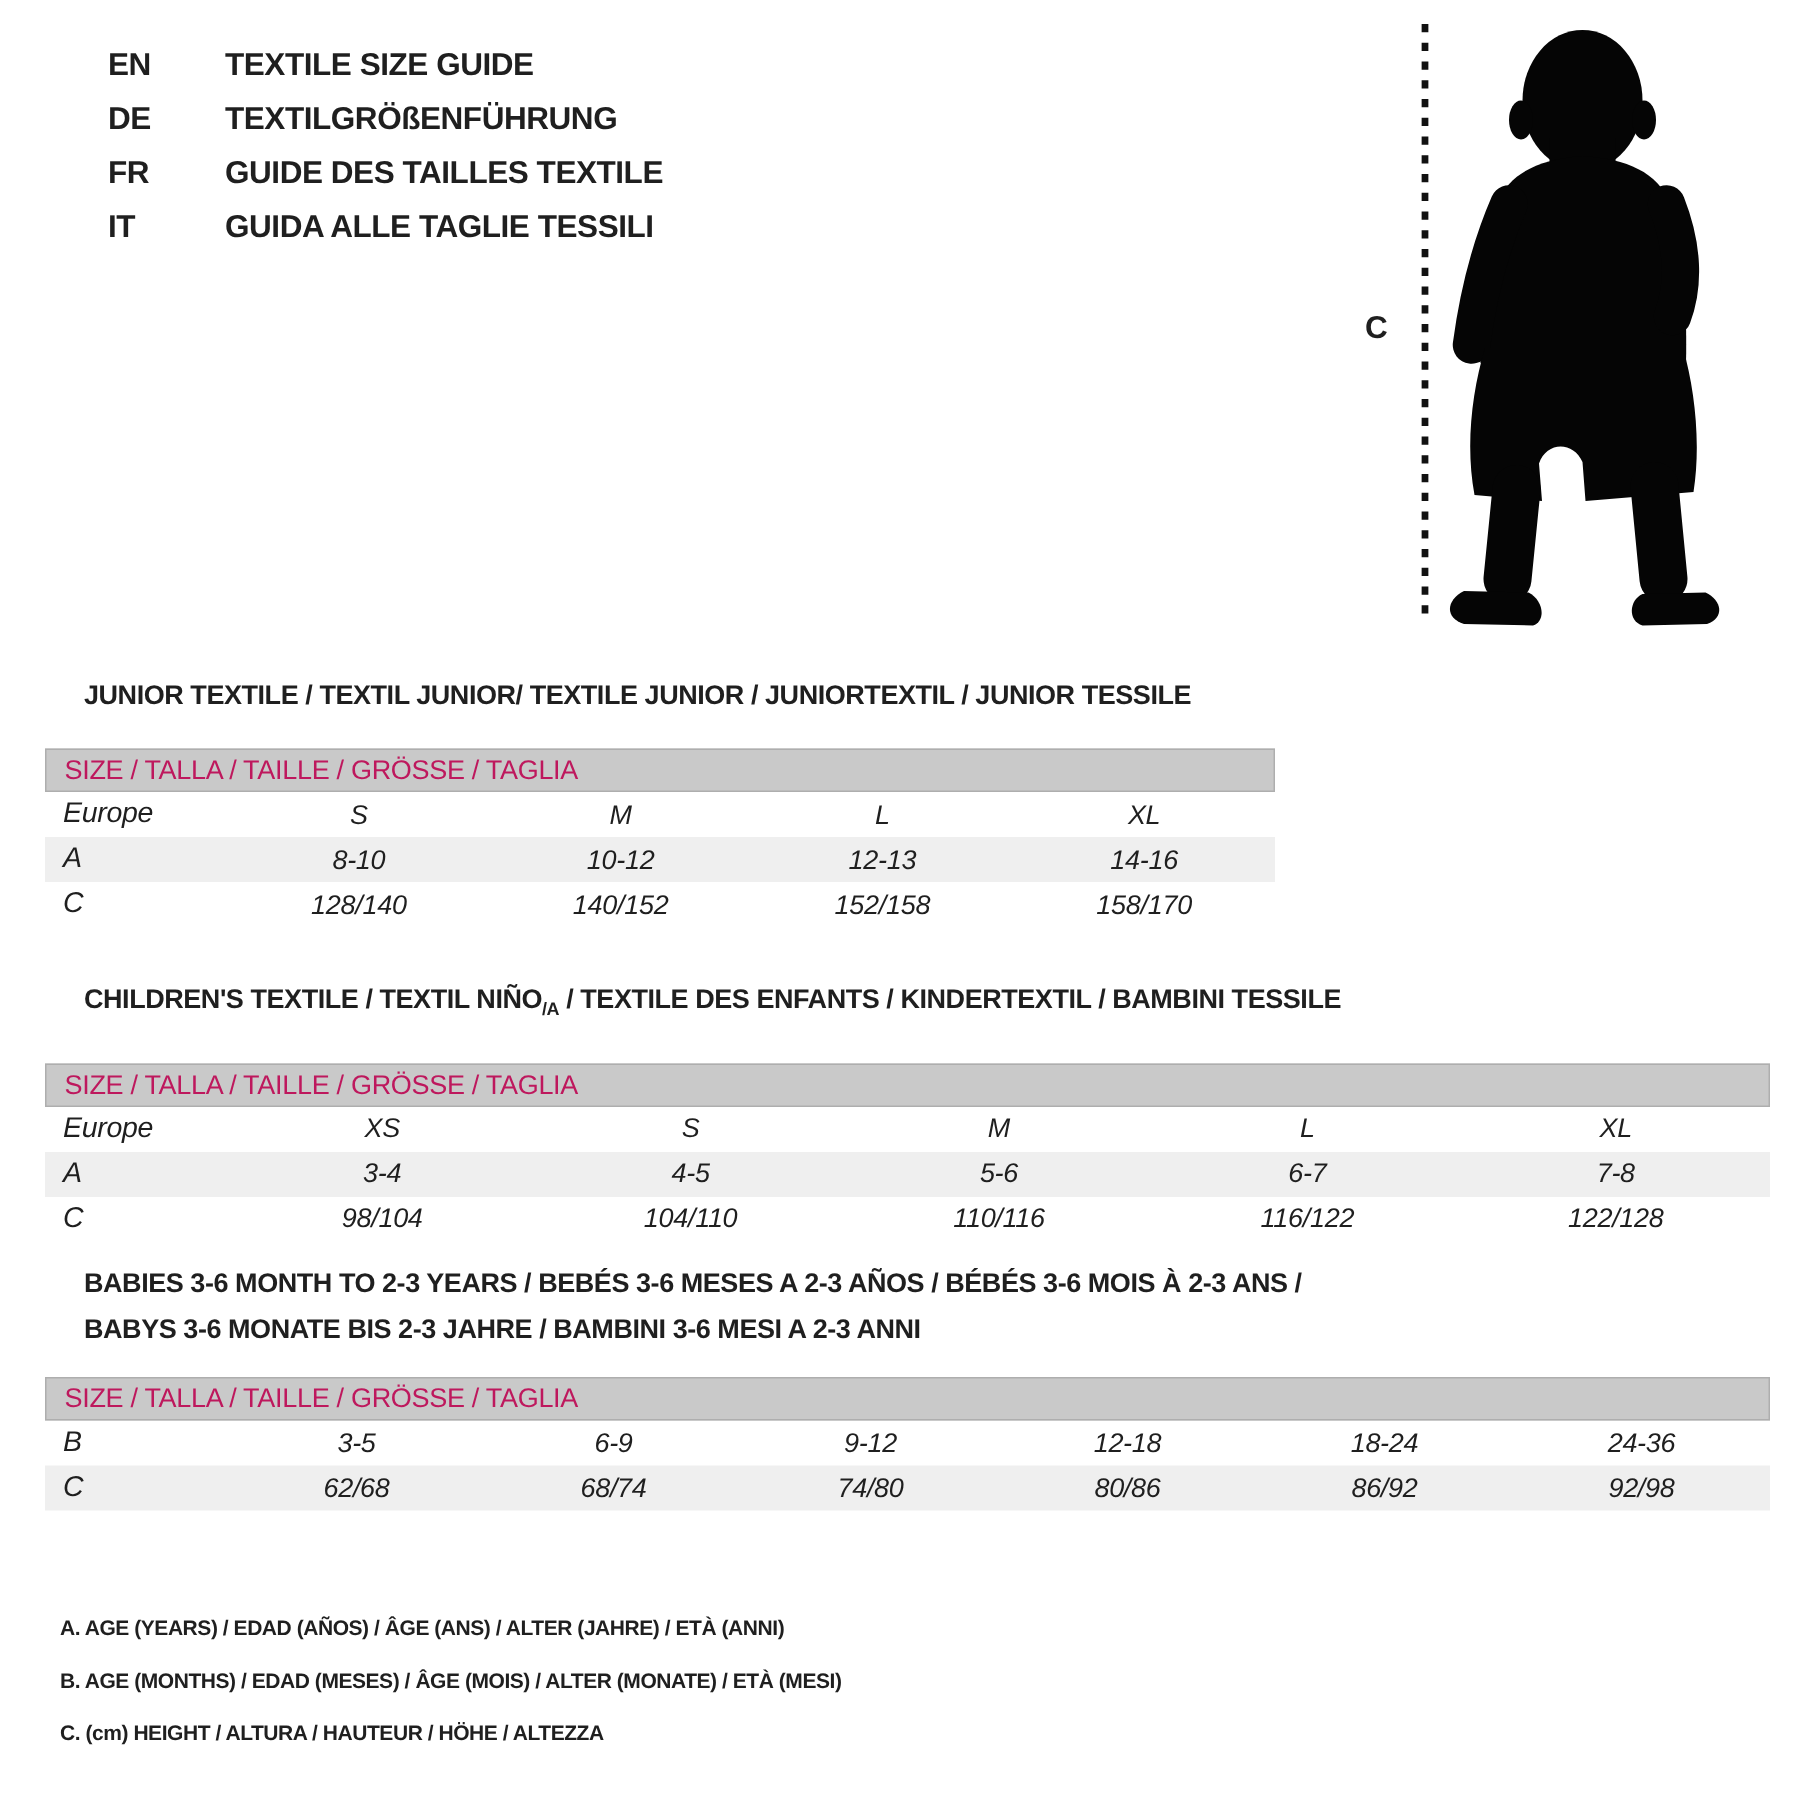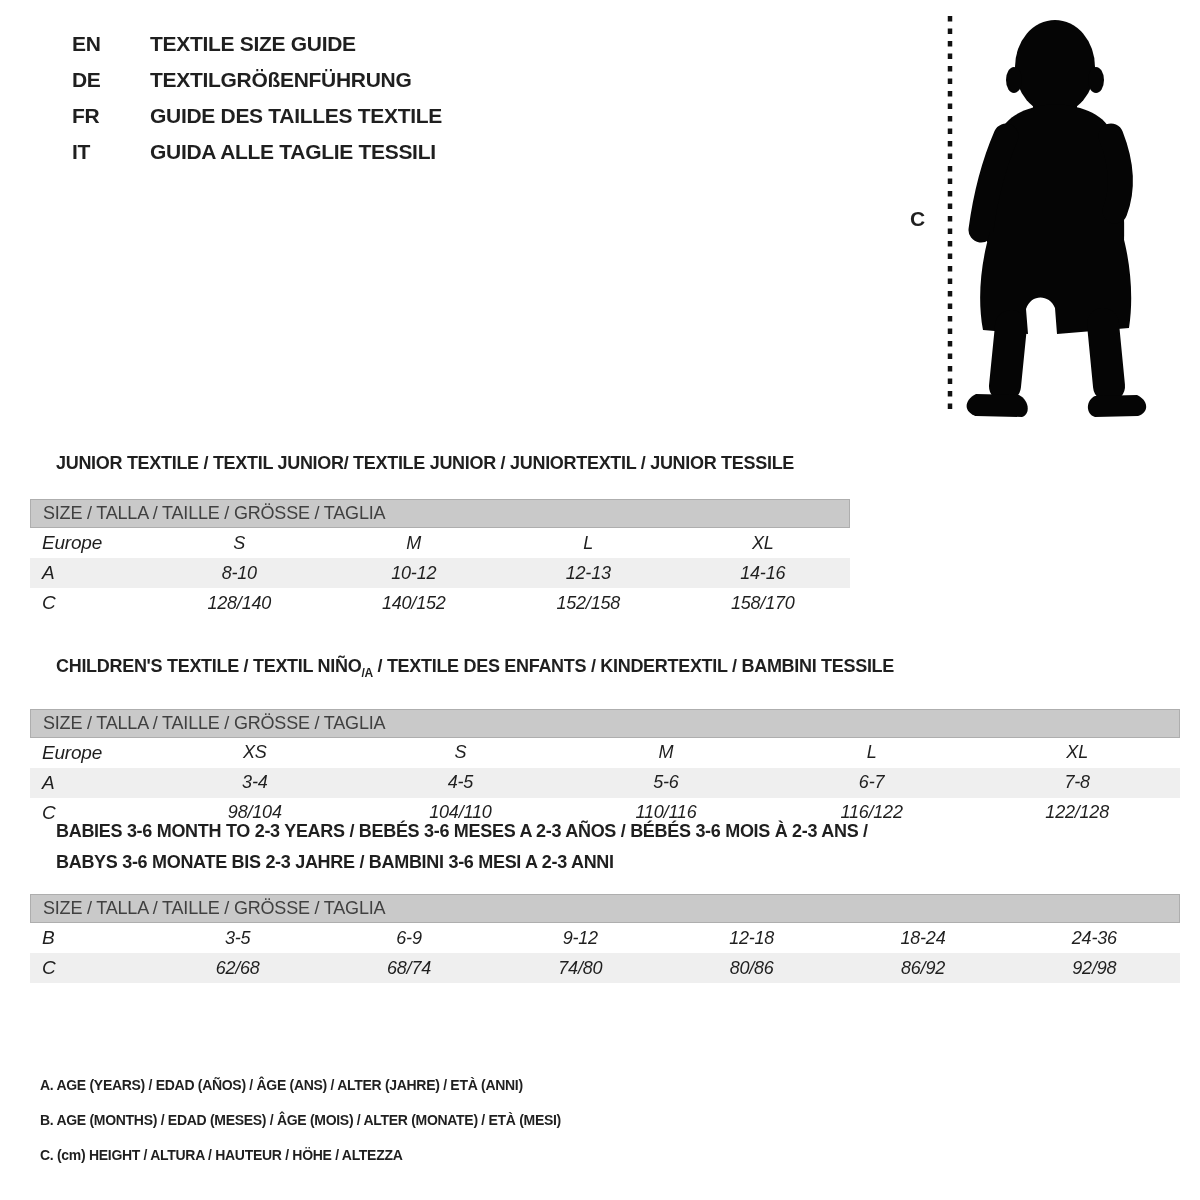--- a/index.html
+++ b/index.html
@@ -22,21 +22,21 @@
   
   .section{position:absolute;left:30px;}
   .sec-title{
     margin:16px;padding-left:10px;font-size:18px;font-weight:bold;
     letter-spacing:-0.3px;line-height:20px;white-space:nowrap;
   }
   .sec-title sub{font-size:12px;}
   .size-bar{
     margin-top:26px;height:27px;line-height:27px;padding-left:12px;
     background:var(--bar,#c9c9c9);border:1px solid #aeaeae;
-    font-size:18px;color:#404040;letter-spacing:-0.2px;
+    font-size:18px;color:#be185d;letter-spacing:-0.2px;
   }
   .babies .size-bar{margin-top:12px;}
   .babies .sec-title{line-height:31px;}
   .ttable{width:100%;}
   .trow{display:flex;height:30px;align-items:center;font-size:18px;font-style:italic;}
   .trow.shaded{background:var(--shade,#efefef);}
   .tcell{flex:1;text-align:center;letter-spacing:-0.2px;}
   .tcell.label{flex:0 0 110px;text-align:left;padding-left:12px;font-size:19px;}
   
   .legend{position:absolute;left:40px;top:1068px;}
@@ -158,21 +158,21 @@
         <div class="tcell label">C</div>
         <div class="tcell">98/104</div>
         <div class="tcell">104/110</div>
         <div class="tcell">110/116</div>
         <div class="tcell">116/122</div>
         <div class="tcell">122/128</div>
       </div>
     </div>
 </div>
 
-<div class="section babies" style="top:800px;width:1150px;">
+<div class="section babies" style="top:824px;width:1150px;">
   <h2 class="sec-title">
     <span style="display:block">BABIES 3-6 MONTH TO 2-3 YEARS / BEBÉS 3-6 MESES A 2-3 AÑOS / BÉBÉS 3-6 MOIS À 2-3 ANS /</span>
     <span style="display:block">BABYS 3-6 MONATE BIS 2-3 JAHRE / BAMBINI 3-6 MESI A 2-3 ANNI</span>
   </h2>
   <div class="size-bar">SIZE / TALLA / TAILLE / GRÖSSE / TAGLIA</div>
   <div class="ttable">
       <div class="trow">
         <div class="tcell label">B</div>
         <div class="tcell">3-5</div>
         <div class="tcell">6-9</div>

